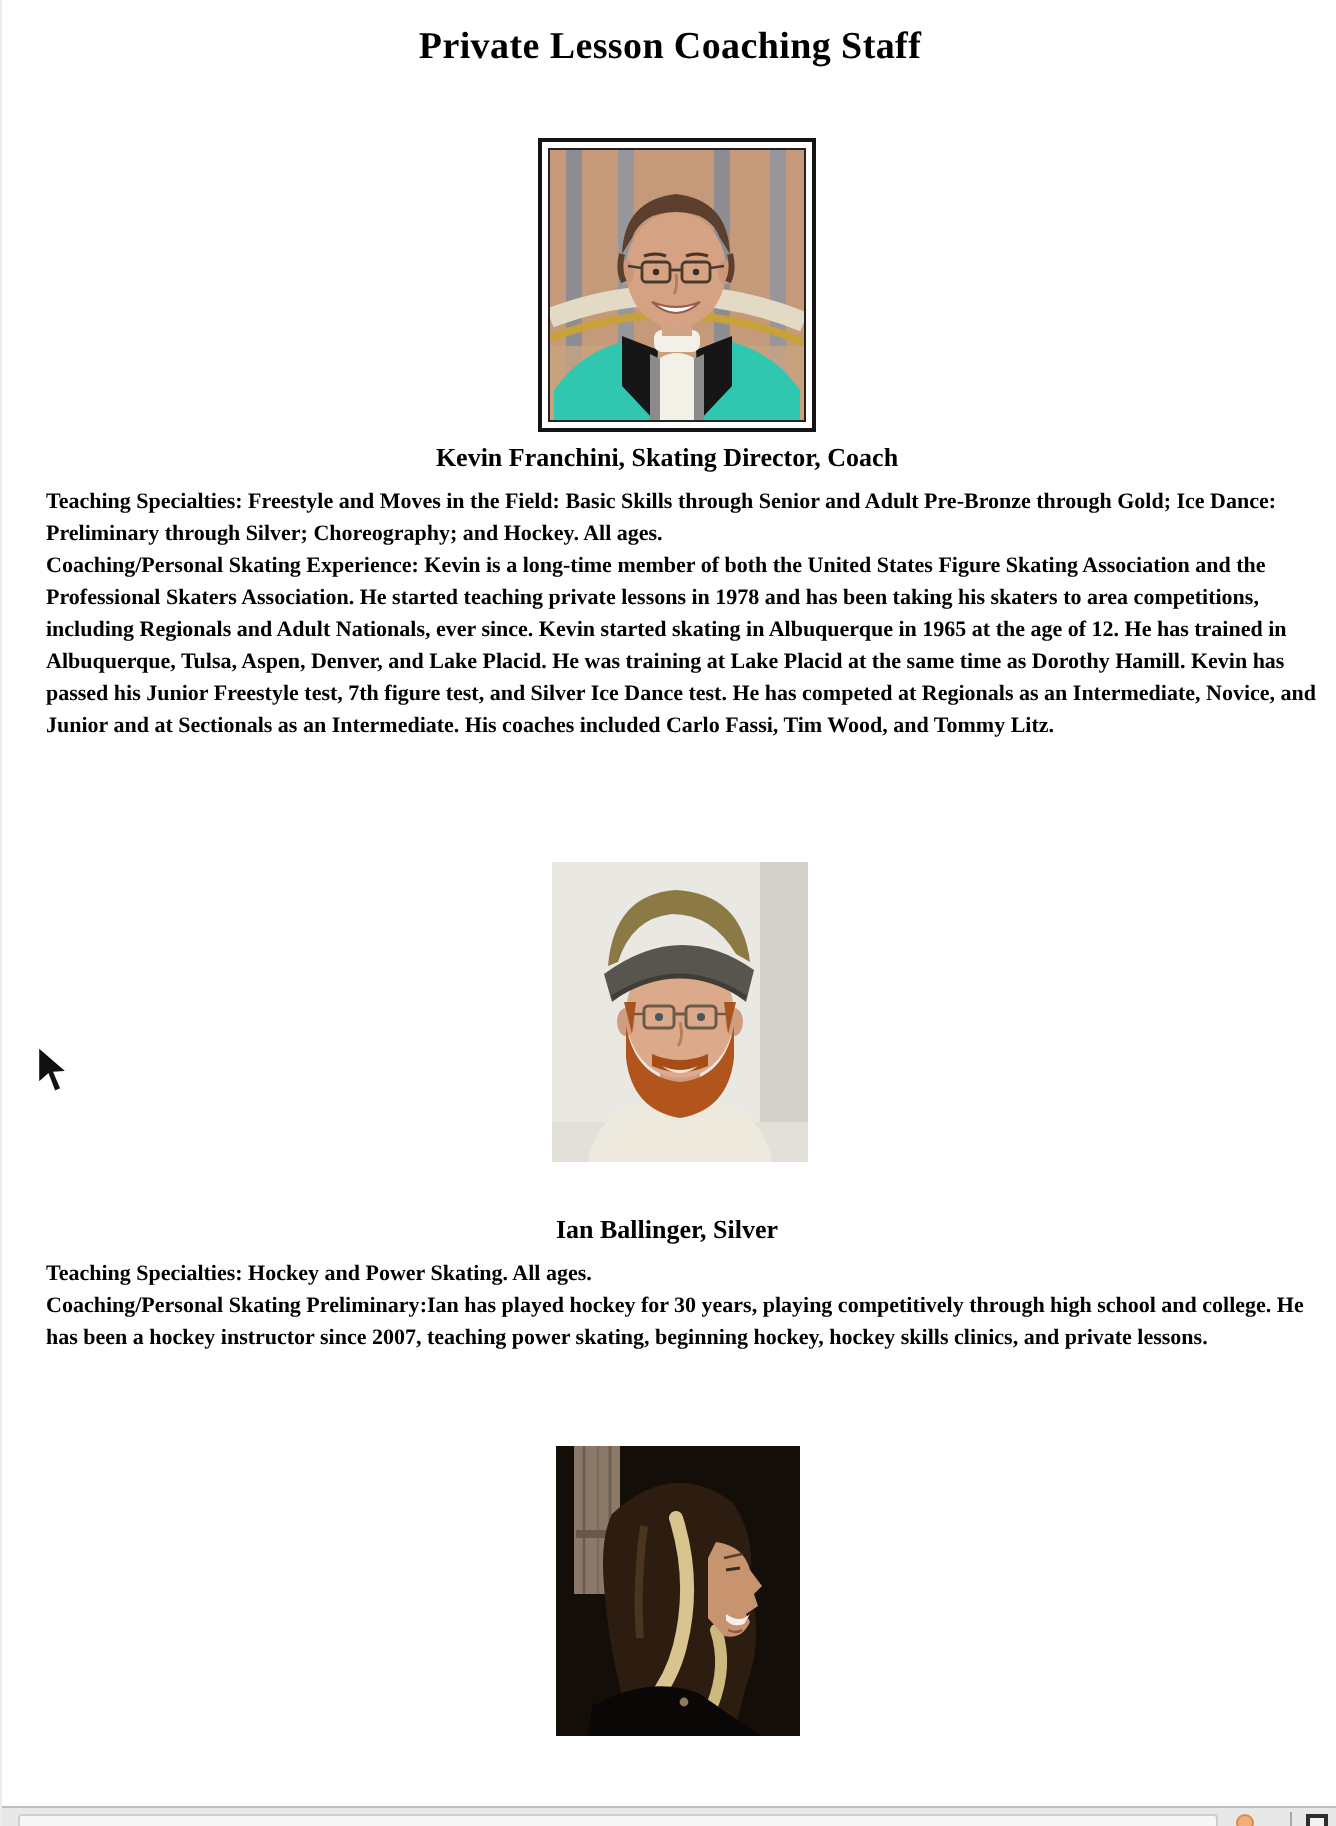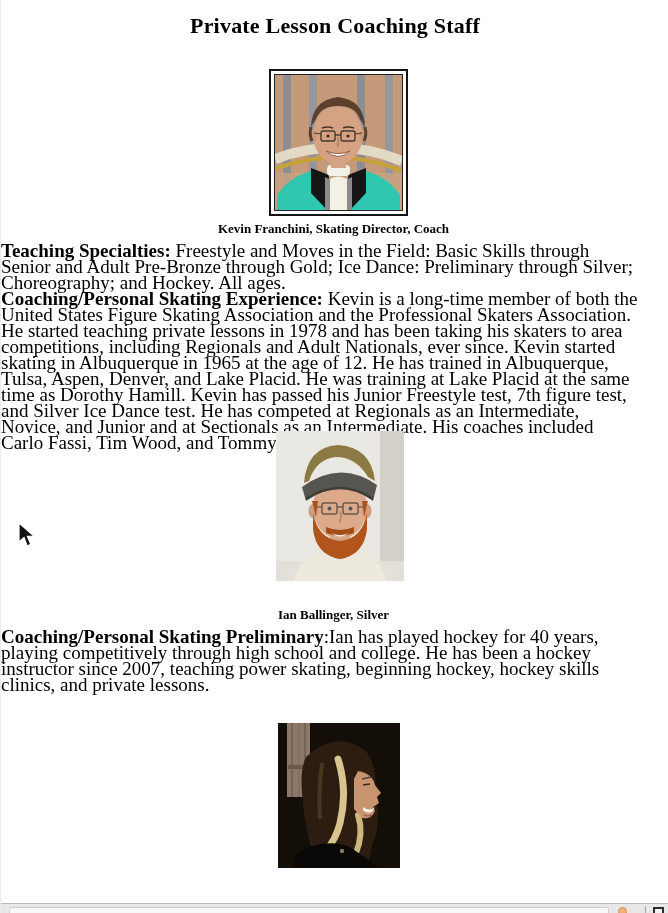--- a/index.html
+++ b/index.html
@@ -9,33 +9,33 @@
     width: 668px; height: 913px;
     background: #ffffff;
     font-family: "Liberation Serif", "DejaVu Serif", serif;
     color: #000000;
     overflow: hidden;
     border-left: 1px solid #ececec;
   }
   .page-title {
     position: absolute; top: 13px; left: 0; width: 668px;
     text-align: center;
-    font-size: 22px; font-weight: bold;
+    font-size: 19px; font-weight: bold;
     letter-spacing: 0.2px;
   }
   .coach-heading {
     position: absolute; left: 0; width: 665px;
     text-align: center;
     font-size: 13px; font-weight: bold;
   }
   .heading-kevin { top: 221px; }
   .heading-ian   { top: 607px; }
   .bio {
-    position: absolute; left: 0; width: 638px;
-    font-size: 19px; line-height: 16px;
+    position: absolute; left: 22px; width: 638px;
+    font-size: 11px; line-height: 16px; font-weight: bold;
   }
   .bio-kevin { top: 243px; }
   .bio-ian   { top: 629px; }
   .bio p { margin: 0; }
   .photo-frame-kevin {
     position: absolute; left: 268px; top: 69px;
     width: 139px; height: 147px;
     border: 2px solid #141414;
     background: #ffffff;
     padding: 3px;
@@ -186,21 +186,22 @@
     <path d="M55,102 Q64,106 73,102 Q64,109 55,102 Z" fill="#efe6da"></path>
 
     <path d="M36,70 L42,70 L40,86 Z" fill="#a85420"></path>
     <path d="M92,70 L86,70 L88,86 Z" fill="#a85420"></path>
   </svg>
 </div>
 
 <div class="coach-heading heading-ian">Ian Ballinger, Silver</div>
 
 <div class="bio bio-ian">
-  <p><b>Coaching/Personal Skating Preliminary</b><span>:Ian has played hockey for 40 years, playing competitively through high school and college. He has been a hockey instructor since 2007, teaching power skating, beginning hockey, hockey skills clinics, and private lessons.</span></p>
+  <p><b>Teaching Specialties</b><span>: Hockey and Power Skating. All ages.</span></p>
+  <p><b>Coaching/Personal Skating Preliminary</b><span>:Ian has played hockey for 30 years, playing competitively through high school and college. He has been a hockey instructor since 2007, teaching power skating, beginning hockey, hockey skills clinics, and private lessons.</span></p>
 </div>
 
 <div class="photo-plain-third">
   <svg width="122" height="145" viewBox="0 0 122 145">
     <rect x="0" y="0" width="122" height="145" fill="#140e08"></rect>
 
     <rect x="9" y="0" width="23" height="74" fill="#8c7868"></rect>
     <line x1="14" y1="0" x2="14" y2="74" stroke="#6e5c4e" stroke-width="1.4"></line>
     <line x1="21" y1="0" x2="21" y2="74" stroke="#7a6858" stroke-width="1"></line>
     <line x1="27" y1="0" x2="27" y2="74" stroke="#6e5c4e" stroke-width="1.4"></line>

